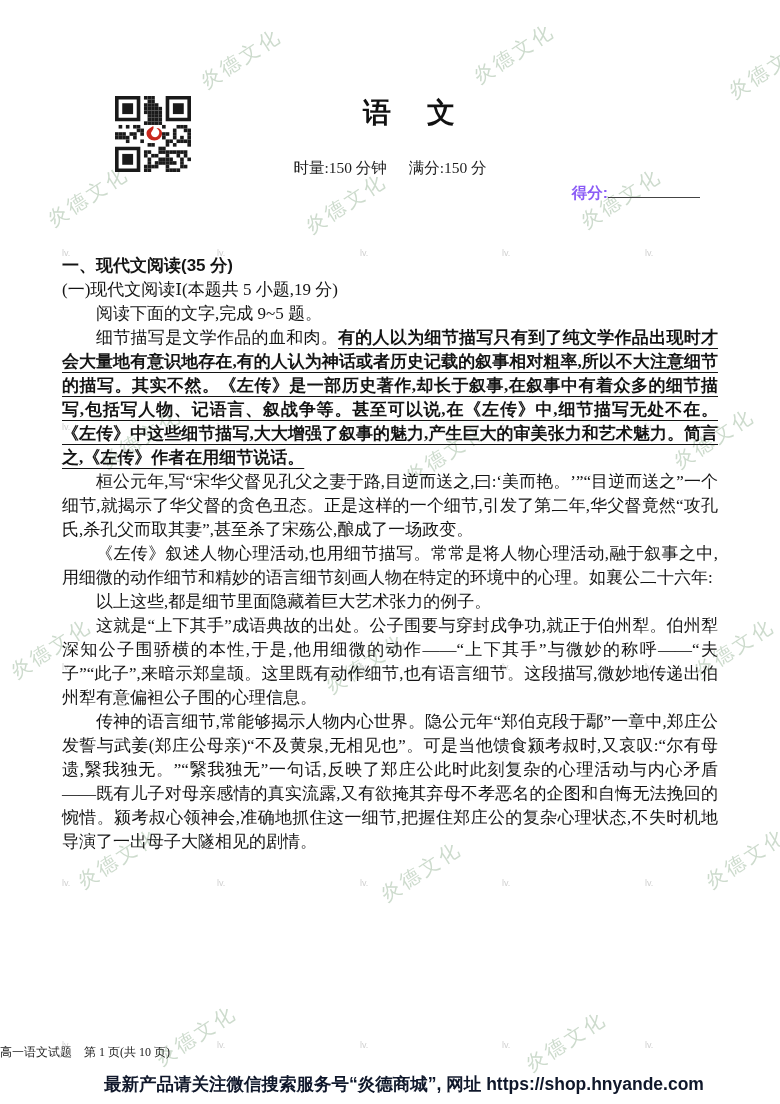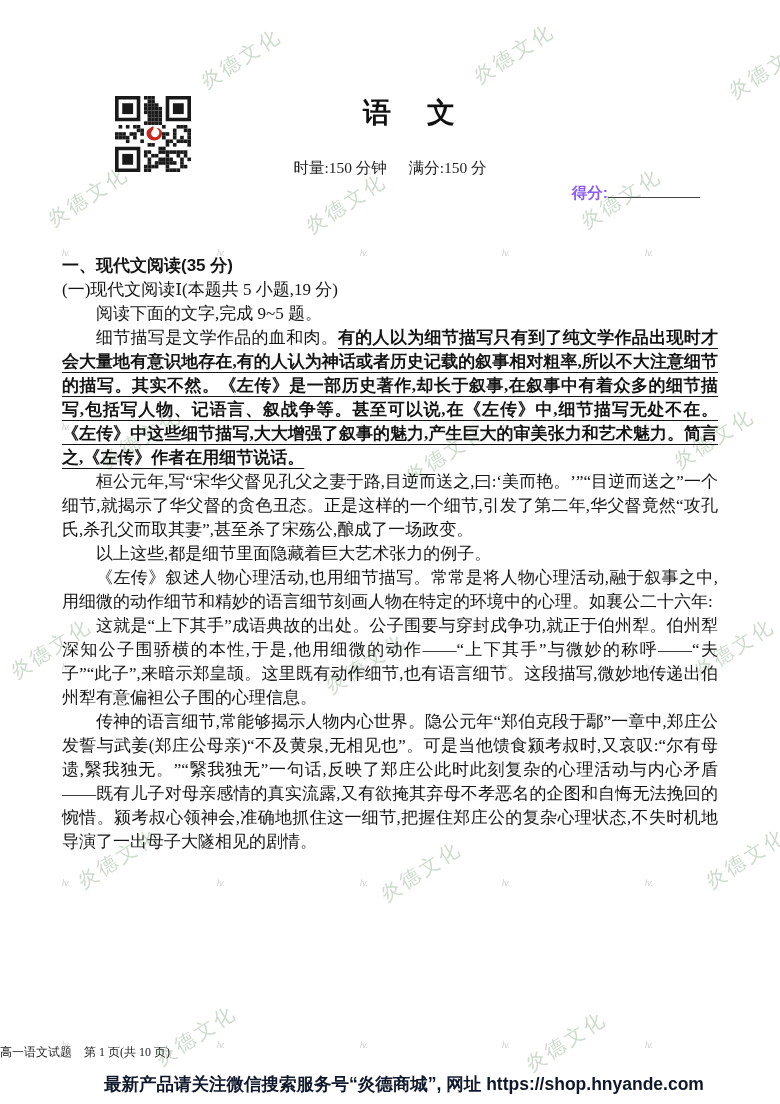--- a/index.html
+++ b/index.html
@@ -9,21 +9,21 @@
     font-family:"Liberation Serif","DejaVu Serif",serif;
   }
   
   .wm{
     position:absolute;white-space:nowrap;pointer-events:none;
     transform:rotate(-33deg);font-size:20px;letter-spacing:3px;
     font-family:"DejaVu Serif",serif;
   }
   .lv{
     position:absolute;pointer-events:none;font-size:9px;color:#d0d0d0;
-    font-family:"Liberation Sans",sans-serif;font-style:italic;
+    font-family:"Liberation Sans",sans-serif;
   }
   
   .title{
     position:absolute;top:26px;left:0;width:100%;text-align:center;
     font-size:23px;font-weight:bold;letter-spacing:1.5px;color:#111;
   }
   .qr{position:absolute;left:115px;top:96px;width:76px;height:76px;}
   .subject{
     position:absolute;top:94px;left:0;width:100%;text-align:center;
     font-size:28px;font-weight:bold;letter-spacing:4px;
@@ -267,22 +267,22 @@
   <div class="score-line">
     <span>得分:</span><span class="score-blank"></span>
   </div>
 
   <div class="content">
     <p class="section-heading">一、现代文阅读(35 分)</p>
     <p class="subsection-heading">(一)现代文阅读Ⅰ(本题共 5 小题,19 分)</p>
     <p class="instruction">阅读下面的文字,完成 9~5 题。</p>
     <p class="para"><span>细节描写是文学作品的血和肉。</span><span class="underlined">有的人以为细节描写只有到了纯文学作品出现时才会大量地有意识地存在,有的人认为神话或者历史记载的叙事相对粗率,所以不大注意细节的描写。其实不然。《左传》是一部历史著作,却长于叙事,在叙事中有着众多的细节描写,包括写人物、记语言、叙战争等。甚至可以说,在《左传》中,细节描写无处不在。《左传》中这些细节描写,大大增强了叙事的魅力,产生巨大的审美张力和艺术魅力。简言之,《左传》作者在用细节说话。</span></p>
     <p class="para">桓公元年,写“宋华父督见孔父之妻于路,目逆而送之,曰:‘美而艳。’”“目逆而送之”一个细节,就揭示了华父督的贪色丑态。正是这样的一个细节,引发了第二年,华父督竟然“攻孔氏,杀孔父而取其妻”,甚至杀了宋殇公,酿成了一场政变。</p>
+    <p class="para">《左传》叙述人物心理活动,也用细节描写。常常是将人物心理活动,融于叙事之中,用细微的动作细节和精妙的语言细节刻画人物在特定的环境中的心理。如襄公二十六年:</p>
     <p class="para">以上这些,都是细节里面隐藏着巨大艺术张力的例子。</p>
-    <p class="para">《左传》叙述人物心理活动,也用细节描写。常常是将人物心理活动,融于叙事之中,用细微的动作细节和精妙的语言细节刻画人物在特定的环境中的心理。如襄公二十六年:</p>
     <p class="para">这就是“上下其手”成语典故的出处。公子围要与穿封戌争功,就正于伯州犁。伯州犁深知公子围骄横的本性,于是,他用细微的动作——“上下其手”与微妙的称呼——“夫子”“此子”,来暗示郑皇颉。这里既有动作细节,也有语言细节。这段描写,微妙地传递出伯州犁有意偏袒公子围的心理信息。</p>
     <p class="para">传神的语言细节,常能够揭示人物内心世界。隐公元年“郑伯克段于鄢”一章中,郑庄公发誓与武姜(郑庄公母亲)“不及黄泉,无相见也”。可是当他馈食颍考叔时,又哀叹:“尔有母遗,繄我独无。”“繄我独无”一句话,反映了郑庄公此时此刻复杂的心理活动与内心矛盾——既有儿子对母亲感情的真实流露,又有欲掩其弃母不孝恶名的企图和自悔无法挽回的惋惜。颍考叔心领神会,准确地抓住这一细节,把握住郑庄公的复杂心理状态,不失时机地导演了一出母子大隧相见的剧情。</p>
   </div>
 
   <div class="page-num">高一语文试题　第 1 页(共 10 页)</div>
   <div class="banner">最新产品请关注微信搜索服务号“炎德商城”, 网址 https://shop.hnyande.com</div>
 
 </div>
 
 </body></html>

